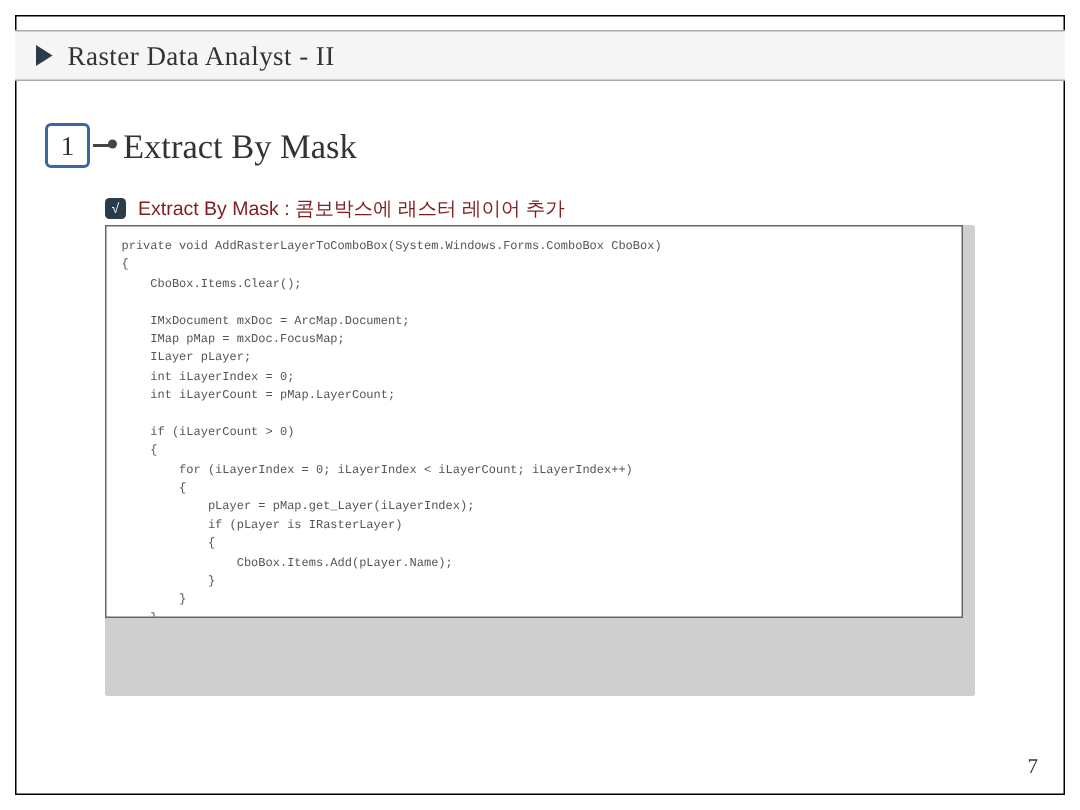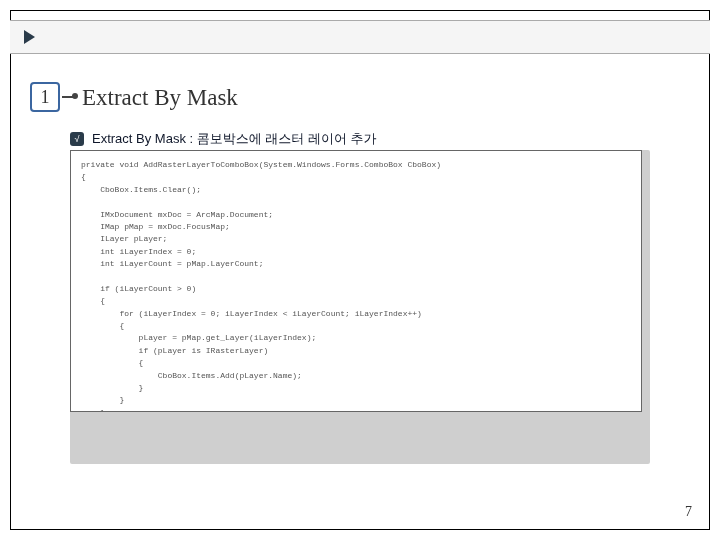--- a/index.html
+++ b/index.html
@@ -87,21 +87,21 @@
     background: #2a3b4a;
     border-radius: 3px;
     color: #fff;
     font-size: 9px;
     display: flex;
     align-items: center;
     justify-content: center;
   }
   .sub-text {
     font-size: 13px;
-    color: #0f172a;
+    color: #7f1d1d;
   }
   .code-outer {
     position: absolute;
     top: 150px; left: 70px;
     width: 580px;
     height: 314px;
     background: #cfcfcf;
     border-radius: 2px;
   }
   .code-inner {
@@ -127,20 +127,21 @@
     color: #333;
   }
 </style>
 </head>
 <body>
 
 <div class="page-border"></div>
 
 <div class="title-bar">
   <div class="title-chevron"></div>
+  <div class="title-text">Raster Data Analyst - II</div>
 </div>
 
 <div class="num-box">
   <span>1</span>
 </div>
 <div class="num-connector"></div>
 <div class="section-title">Extract By Mask</div>
 
 <div class="sub-row">
   <div class="check-badge">

